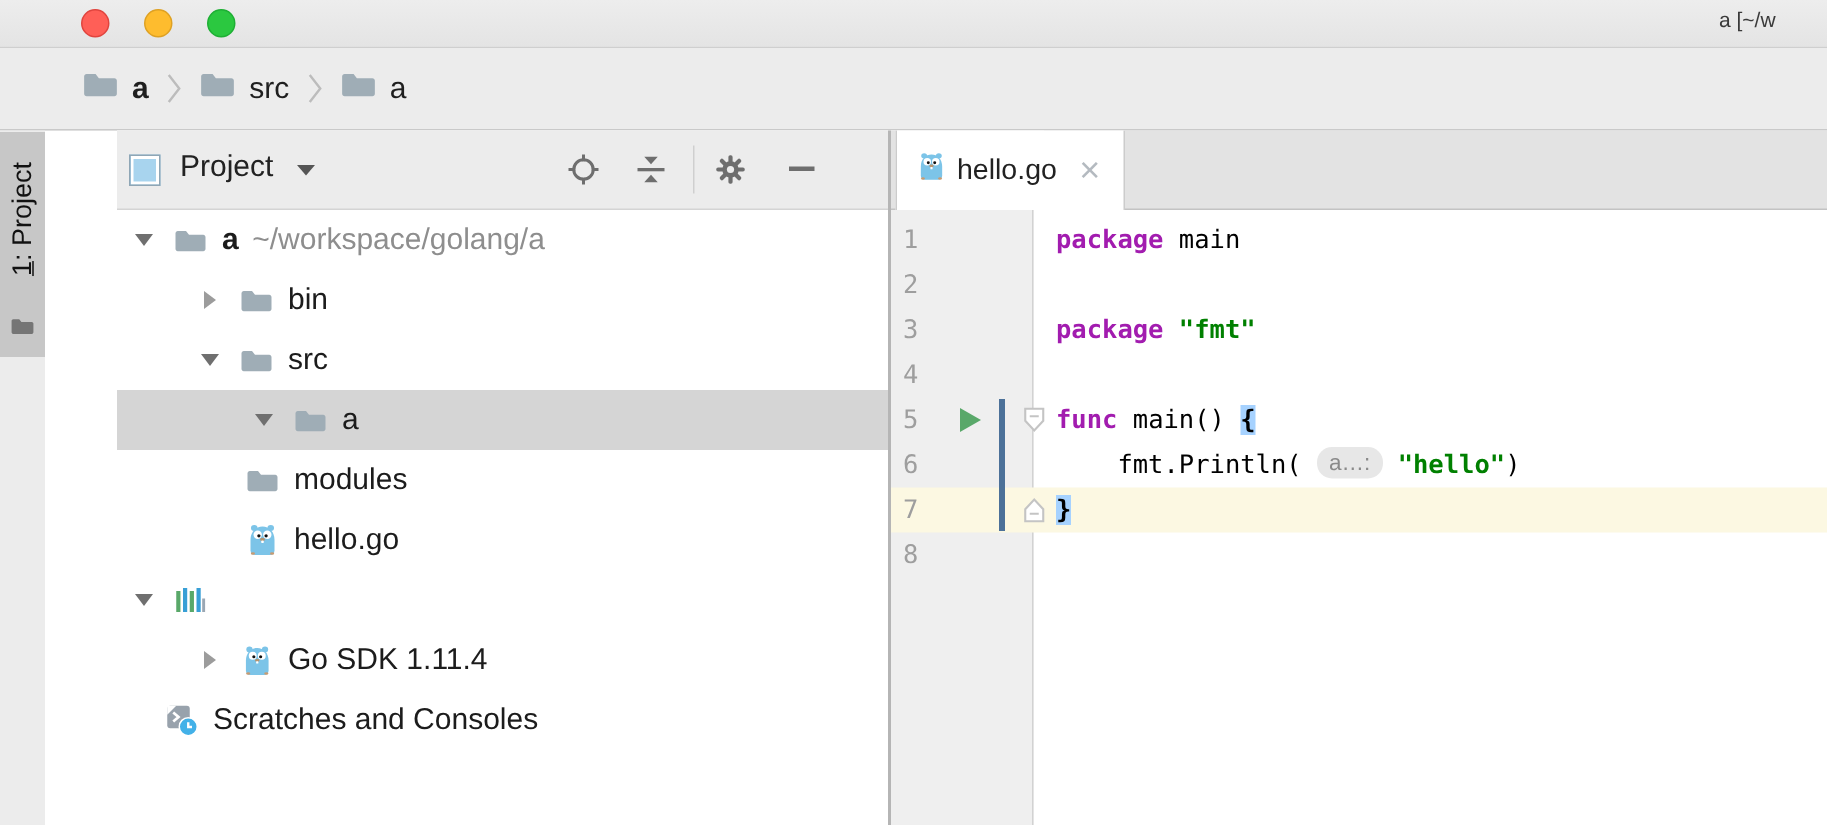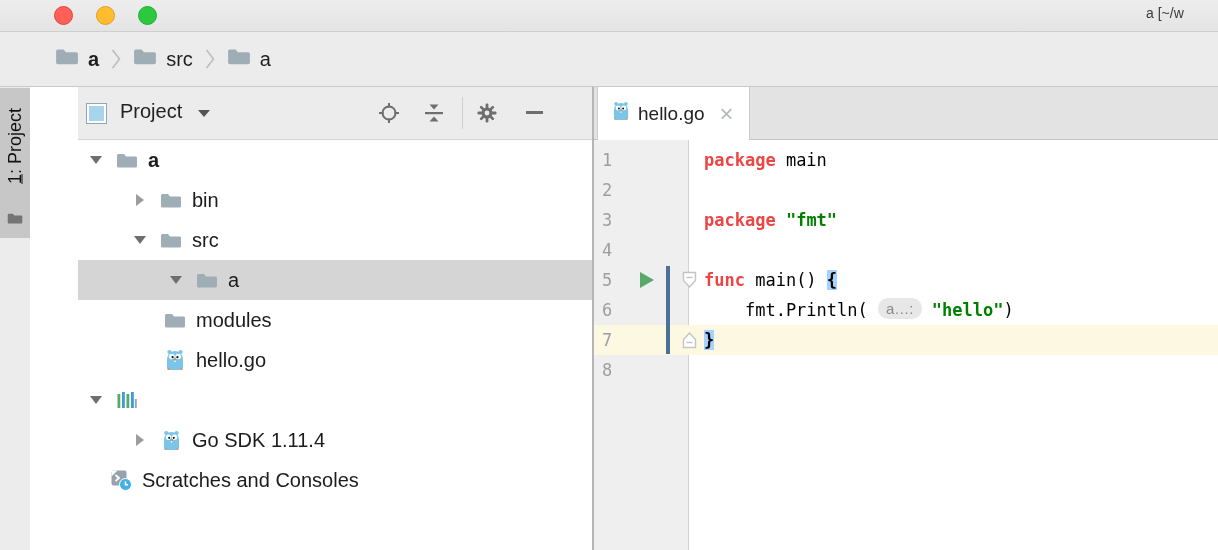--- a/index.html
+++ b/index.html
@@ -89,21 +89,21 @@
   .gnum { height:30px; line-height:30px; padding-left:8px; color:#9e9e9e; }
   .runarrow { position:absolute; left:46px; top:132px; width:0; height:0;
               border-left:14px solid #59a869; border-top:8px solid transparent; border-bottom:8px solid transparent;
               cursor:pointer; }
   .vcsbar { position:absolute; left:72px; top:126px; width:4px; height:88px; background:#4c7199; }
   .fold { position:absolute; left:88px; cursor:pointer; }
   .fold.f5 { top:131px; }
   .fold.f7 { top:191px; }
   .codecol { position:absolute; left:96px; top:5px; right:0; }
   .cline { height:30px; line-height:30px; padding-left:14px; white-space:pre; color:#000; }
-  .kw { color:#ef4444; font-weight:bold;text-align:right; }
+  .kw { color:#a21caf; font-weight:bold;text-align:right; }
   .str { color:#008000; font-weight:bold; }
   .brace { background:#a6d2ff; font-weight:bold; color:#000; }
   .hintpill { display:inline-block; background:#e7e7e7; border-radius:10px; padding:0 8px;
               font-family:"Liberation Sans",sans-serif; font-size:15px; color:#8a8a8a;
               line-height:21px; height:21px; vertical-align:2px; }
 </style>
 </head>
 <body>
 
 <div class="window">
@@ -194,20 +194,21 @@
         <div class="trow pl-root">
           <span class="arrbox">
               <i class="arr-down"></i>
             </span>
           <span class="icobox">
               <svg width="22" height="17" viewBox="0 0 22 17">
                 <path d="M1 3.5 C1 2.7 1.7 2 2.5 2 H8 l2 2.5 H19.5 C20.3 4.5 21 5.2 21 6 V14 c0 .8-.7 1.5-1.5 1.5 h-17 C1.7 15.5 1 14.8 1 14 Z" fill="#9fadb6"></path>
               </svg>
             </span>
           <span class="tlabel bold">a</span>
+          <span class="tpath">~/workspace/golang/a</span>
         </div>
 
         <div class="trow pl-1">
           <span class="arrbox">
               <i class="arr-right"></i>
             </span>
           <span class="icobox">
               <svg width="22" height="17" viewBox="0 0 22 17">
                 <path d="M1 3.5 C1 2.7 1.7 2 2.5 2 H8 l2 2.5 H19.5 C20.3 4.5 21 5.2 21 6 V14 c0 .8-.7 1.5-1.5 1.5 h-17 C1.7 15.5 1 14.8 1 14 Z" fill="#9fadb6"></path>
               </svg>

